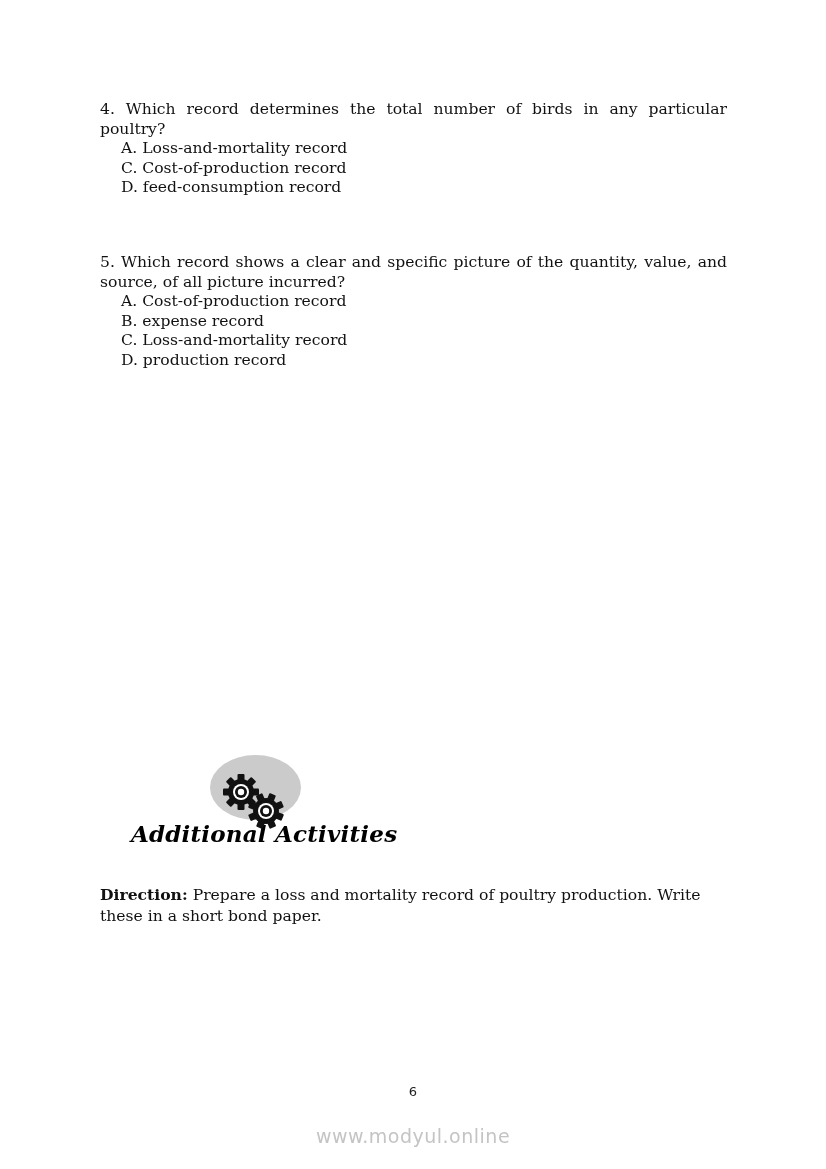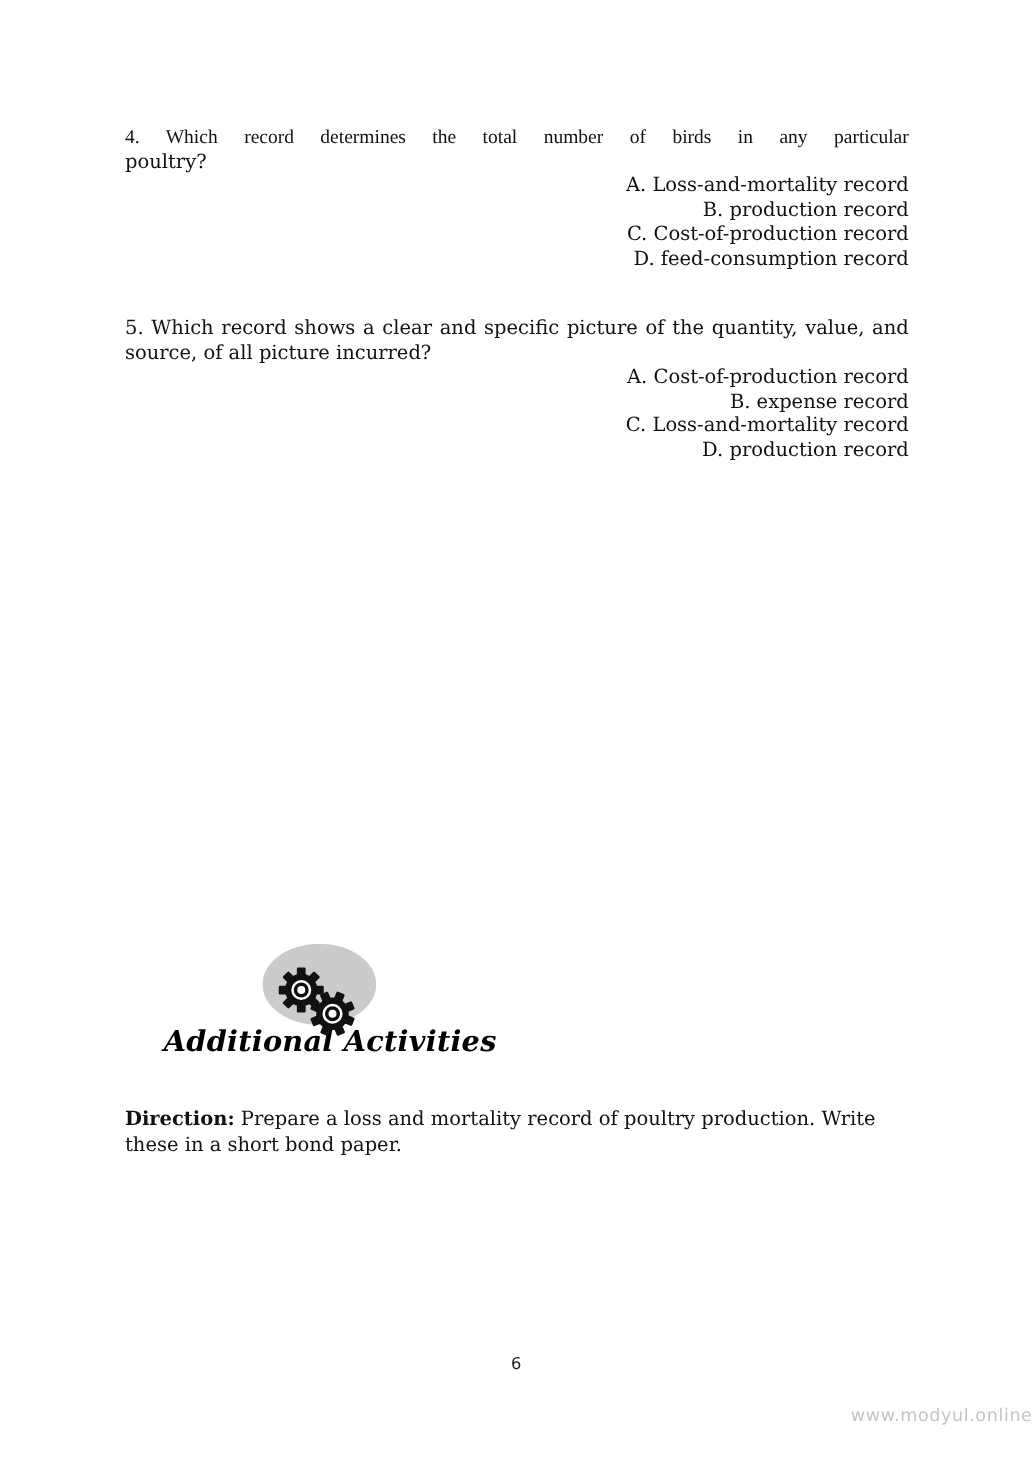--- a/index.html
+++ b/index.html
@@ -1,45 +1,44 @@
 <!DOCTYPE html>
 <html><head>
   <meta charset="utf-8">
   <style>
     html, body { margin: 0; padding: 0; background: #ffffff; }
     body { width: 826px; height: 1169px; position: relative; overflow: hidden;
       font-family: "DejaVu Serif", serif; color: #111; }
     .q { position: absolute; left: 100px; width: 627px; font-size: 15.6px; line-height: 19.6px; }
     .q .stem { text-align: justify; text-align-last: left; margin: 0; }
     .q .stem.justify-first { text-align: justify; }
-    .q ul { list-style: none; margin: 0; padding: 0 0 0 21px; text-align: right; }
+    .q ul { list-style: none; margin: 0; padding: 0 0 0 21px; }
     .q li { margin: 0; }
     #q4 { top: 100px; }
     #q5 { top: 237px; margin-top: 16px; }
     .section { position: absolute; left: 113px; top: 755px; height: 92px; display: flex; align-items: center; flex-direction: column; }
     .badge { width: 91px; height: 91px; border-radius: 50%; background: #cbcbcb; position: relative; }
     .badge svg { position: absolute; left: 0; top: 0; }
     .section-title { margin-left: 18px; font-size: 23px; font-weight: bold; font-style: italic;
       font-family: "DejaVu Serif", serif; color: #000; letter-spacing: 0.2px; }
     .direction { position: absolute; left: 100px; top: 884px; width: 627px; font-size: 15.6px; line-height: 21px; }
     .direction b { font-weight: bold; }
     .page-num { position: absolute; left: 0; width: 826px; top: 1084px; text-align: center;
       font-family: "DejaVu Sans", sans-serif; font-size: 13px; color: #222; }
-    .watermark { position: absolute; left: 0; width: 826px; top: 1125px; text-align: right;
-      font-family: "DejaVu Sans", sans-serif; font-size: 14px; color: #c4c4c4; letter-spacing: 0.5px; }
+    .watermark { position: absolute; left: 0; width: 826px; top: 1125px; text-align: center;
+      font-family: "DejaVu Sans", sans-serif; font-size: 19px; color: #c4c4c4; letter-spacing: 0.5px; }
   </style>
 </head>
 <body>
 
 <div class="q" id="q4">
-  <p class="stem justify-first" style="text-align-last: justify; font-family: Liberation Serif, serif;">4. Which record determines the total number of birds in any particular</p>
+  <p class="stem justify-first" style="text-align-last: justify;">4. Which record determines the total number of birds in any particular</p>
   <p class="stem">poultry?</p>
   <ul>
     <li>A. Loss-and-mortality record</li>
-    <li>B. production record</li>
     <li>C. Cost-of-production record</li>
     <li>D. feed-consumption record</li>
   </ul>
 </div>
 
 <div class="q" id="q5">
   <p class="stem" style="text-align-last: justify;">5. Which record shows a clear and specific picture of the quantity, value, and</p>
   <p class="stem">source, of all picture incurred?</p>
   <ul>
     <li>A. Cost-of-production record</li>

